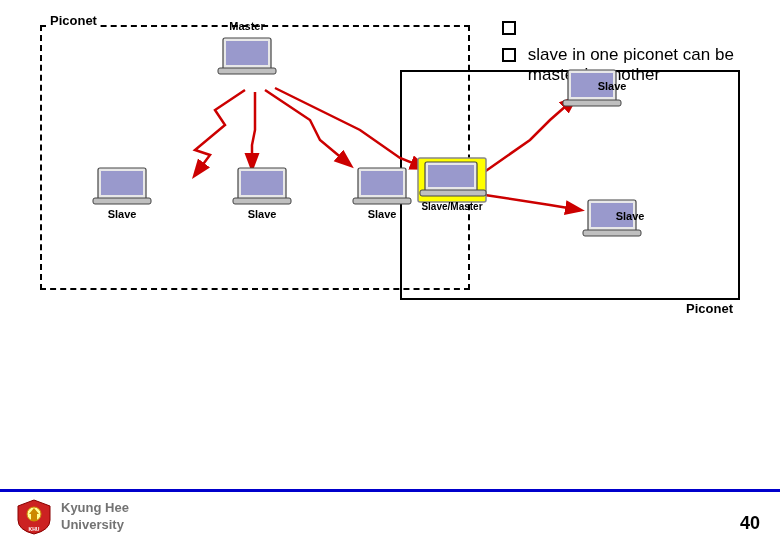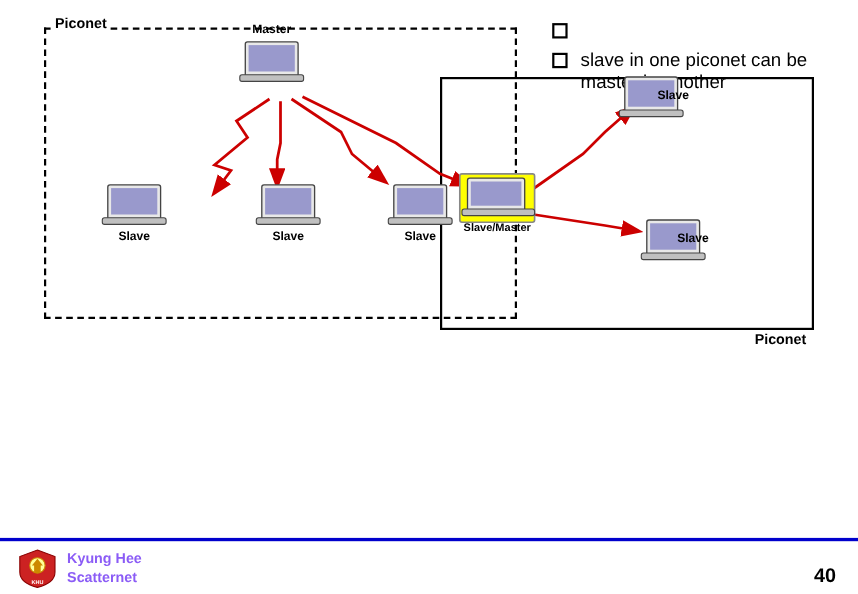--- a/index.html
+++ b/index.html
@@ -139,21 +139,21 @@
     .footer-logo {
       width: 38px;
       height: 38px;
       margin-right: 8px;
       flex-shrink: 0;
     }
 
     .footer-university {
       font-size: 13px;
       font-weight: bold;
-      color: #8b5cf6;
+      color: #737373;
       line-height: 1.3;
     }
 
     .footer-line {
       position: absolute;
       bottom: 48px;
       left: 0;
       right: 0;
       height: 3px;
       background: #0000cc;
@@ -277,18 +277,18 @@
   <div class="footer">
 
     <svg class="footer-logo" viewBox="0 0 38 38" xmlns="http://www.w3.org/2000/svg">
       <path d="M19,2 L35,8 L35,22 Q35,32 19,36 Q3,32 3,22 L3,8 Z" fill="#cc2222" stroke="#880000" stroke-width="1"></path>
       <circle cx="19" cy="16" r="7" fill="#ffff99" stroke="#cc8800" stroke-width="1"></circle>
       <path d="M14,16 L19,10 L24,16 L22,16 L22,23 L16,23 L16,16 Z" fill="#cc8800"></path>
       <text x="19" y="33" text-anchor="middle" font-size="5" fill="#ffffff" font-weight="bold">KHU</text>
     </svg>
     <div class="footer-university">
       <div>Kyung Hee</div>
-      <div>Scatternet</div>
+      <div>University</div>
     </div>
     <span class="footer-page">40</span>
   </div>
 
 </div>
 
 </body></html>

